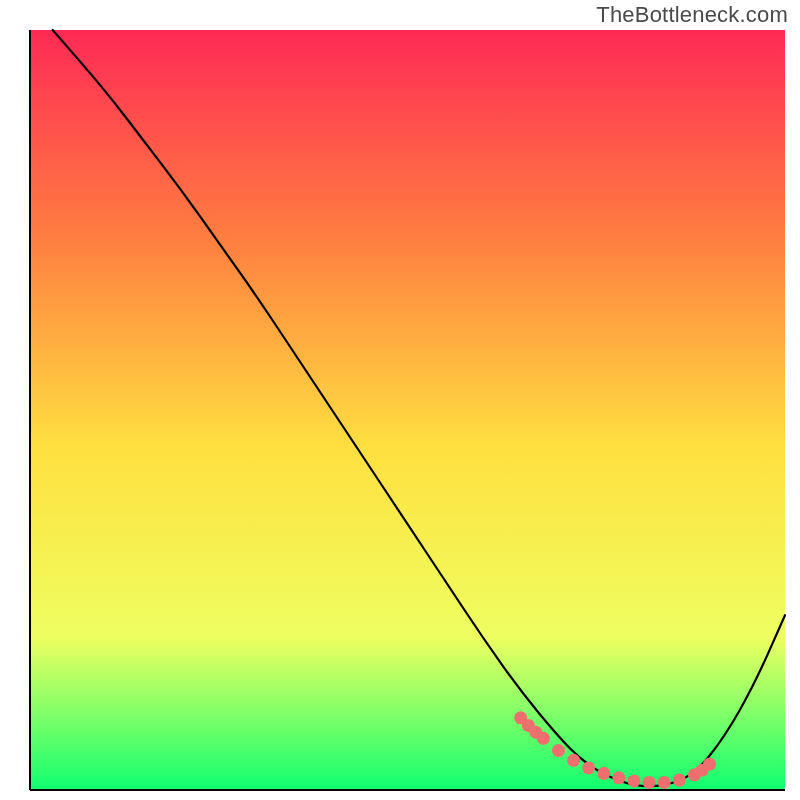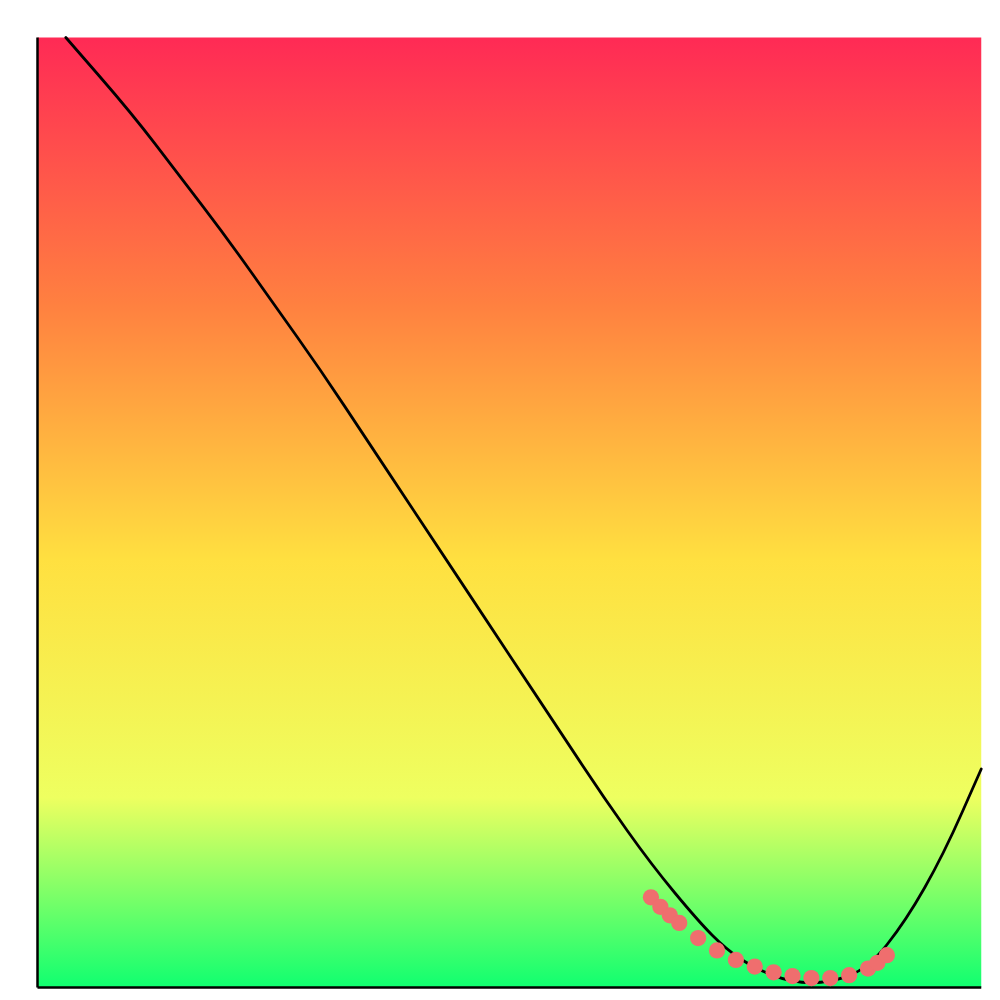--- a/index.html
+++ b/index.html
@@ -28,20 +28,21 @@
   svg.chart {
     position: absolute;
     top: 0;
     left: 0;
   }
 </style>
 </head>
 <body>
 
 <div class="chart-container">
+  <div class="watermark">TheBottleneck.com</div>
   <svg class="chart" width="800" height="800" viewBox="0 0 800 800">
     <defs>
       <linearGradient id="bg-grad" x1="0" y1="0" x2="0" y2="1">
         <stop id="g0" offset="0%" stop-color="#ff2a55"></stop>
         <stop id="g1" offset="28%" stop-color="#ff8040"></stop>
         <stop id="g2" offset="55%" stop-color="#ffe040"></stop>
         <stop id="g3" offset="80%" stop-color="#eeff60"></stop>
         <stop id="g4" offset="100%" stop-color="#10ff70"></stop>
       </linearGradient>
     </defs>

